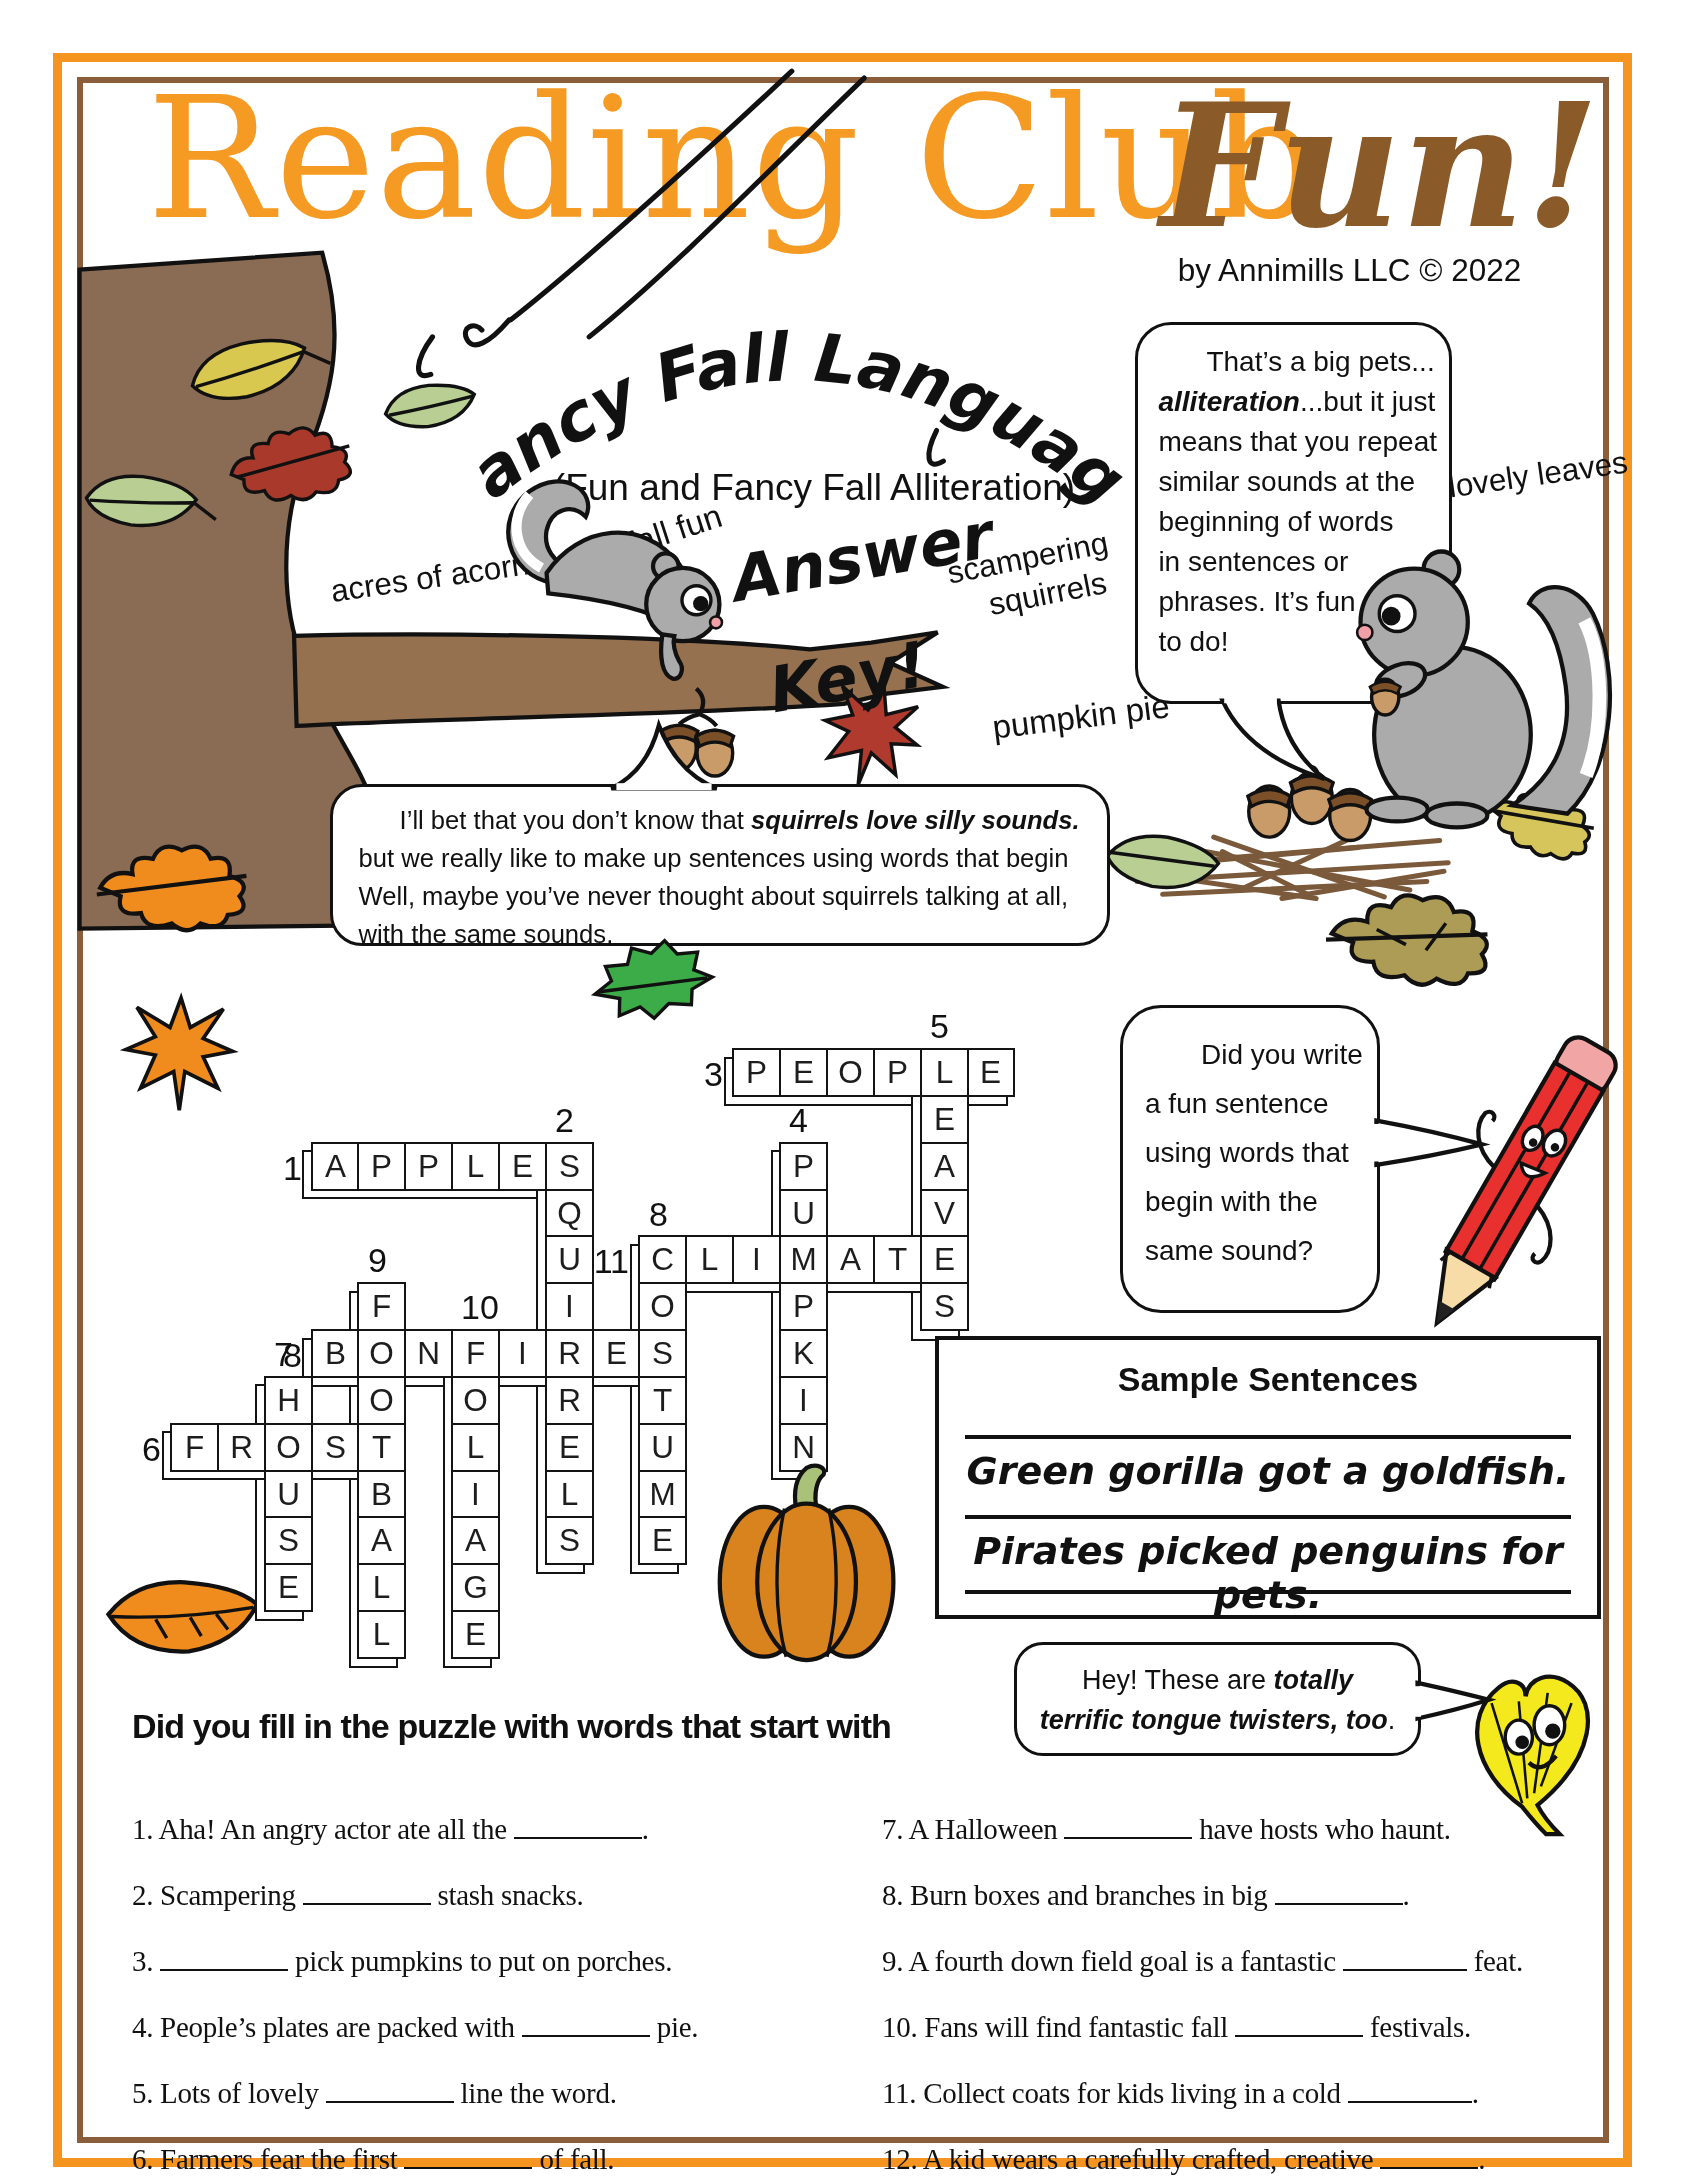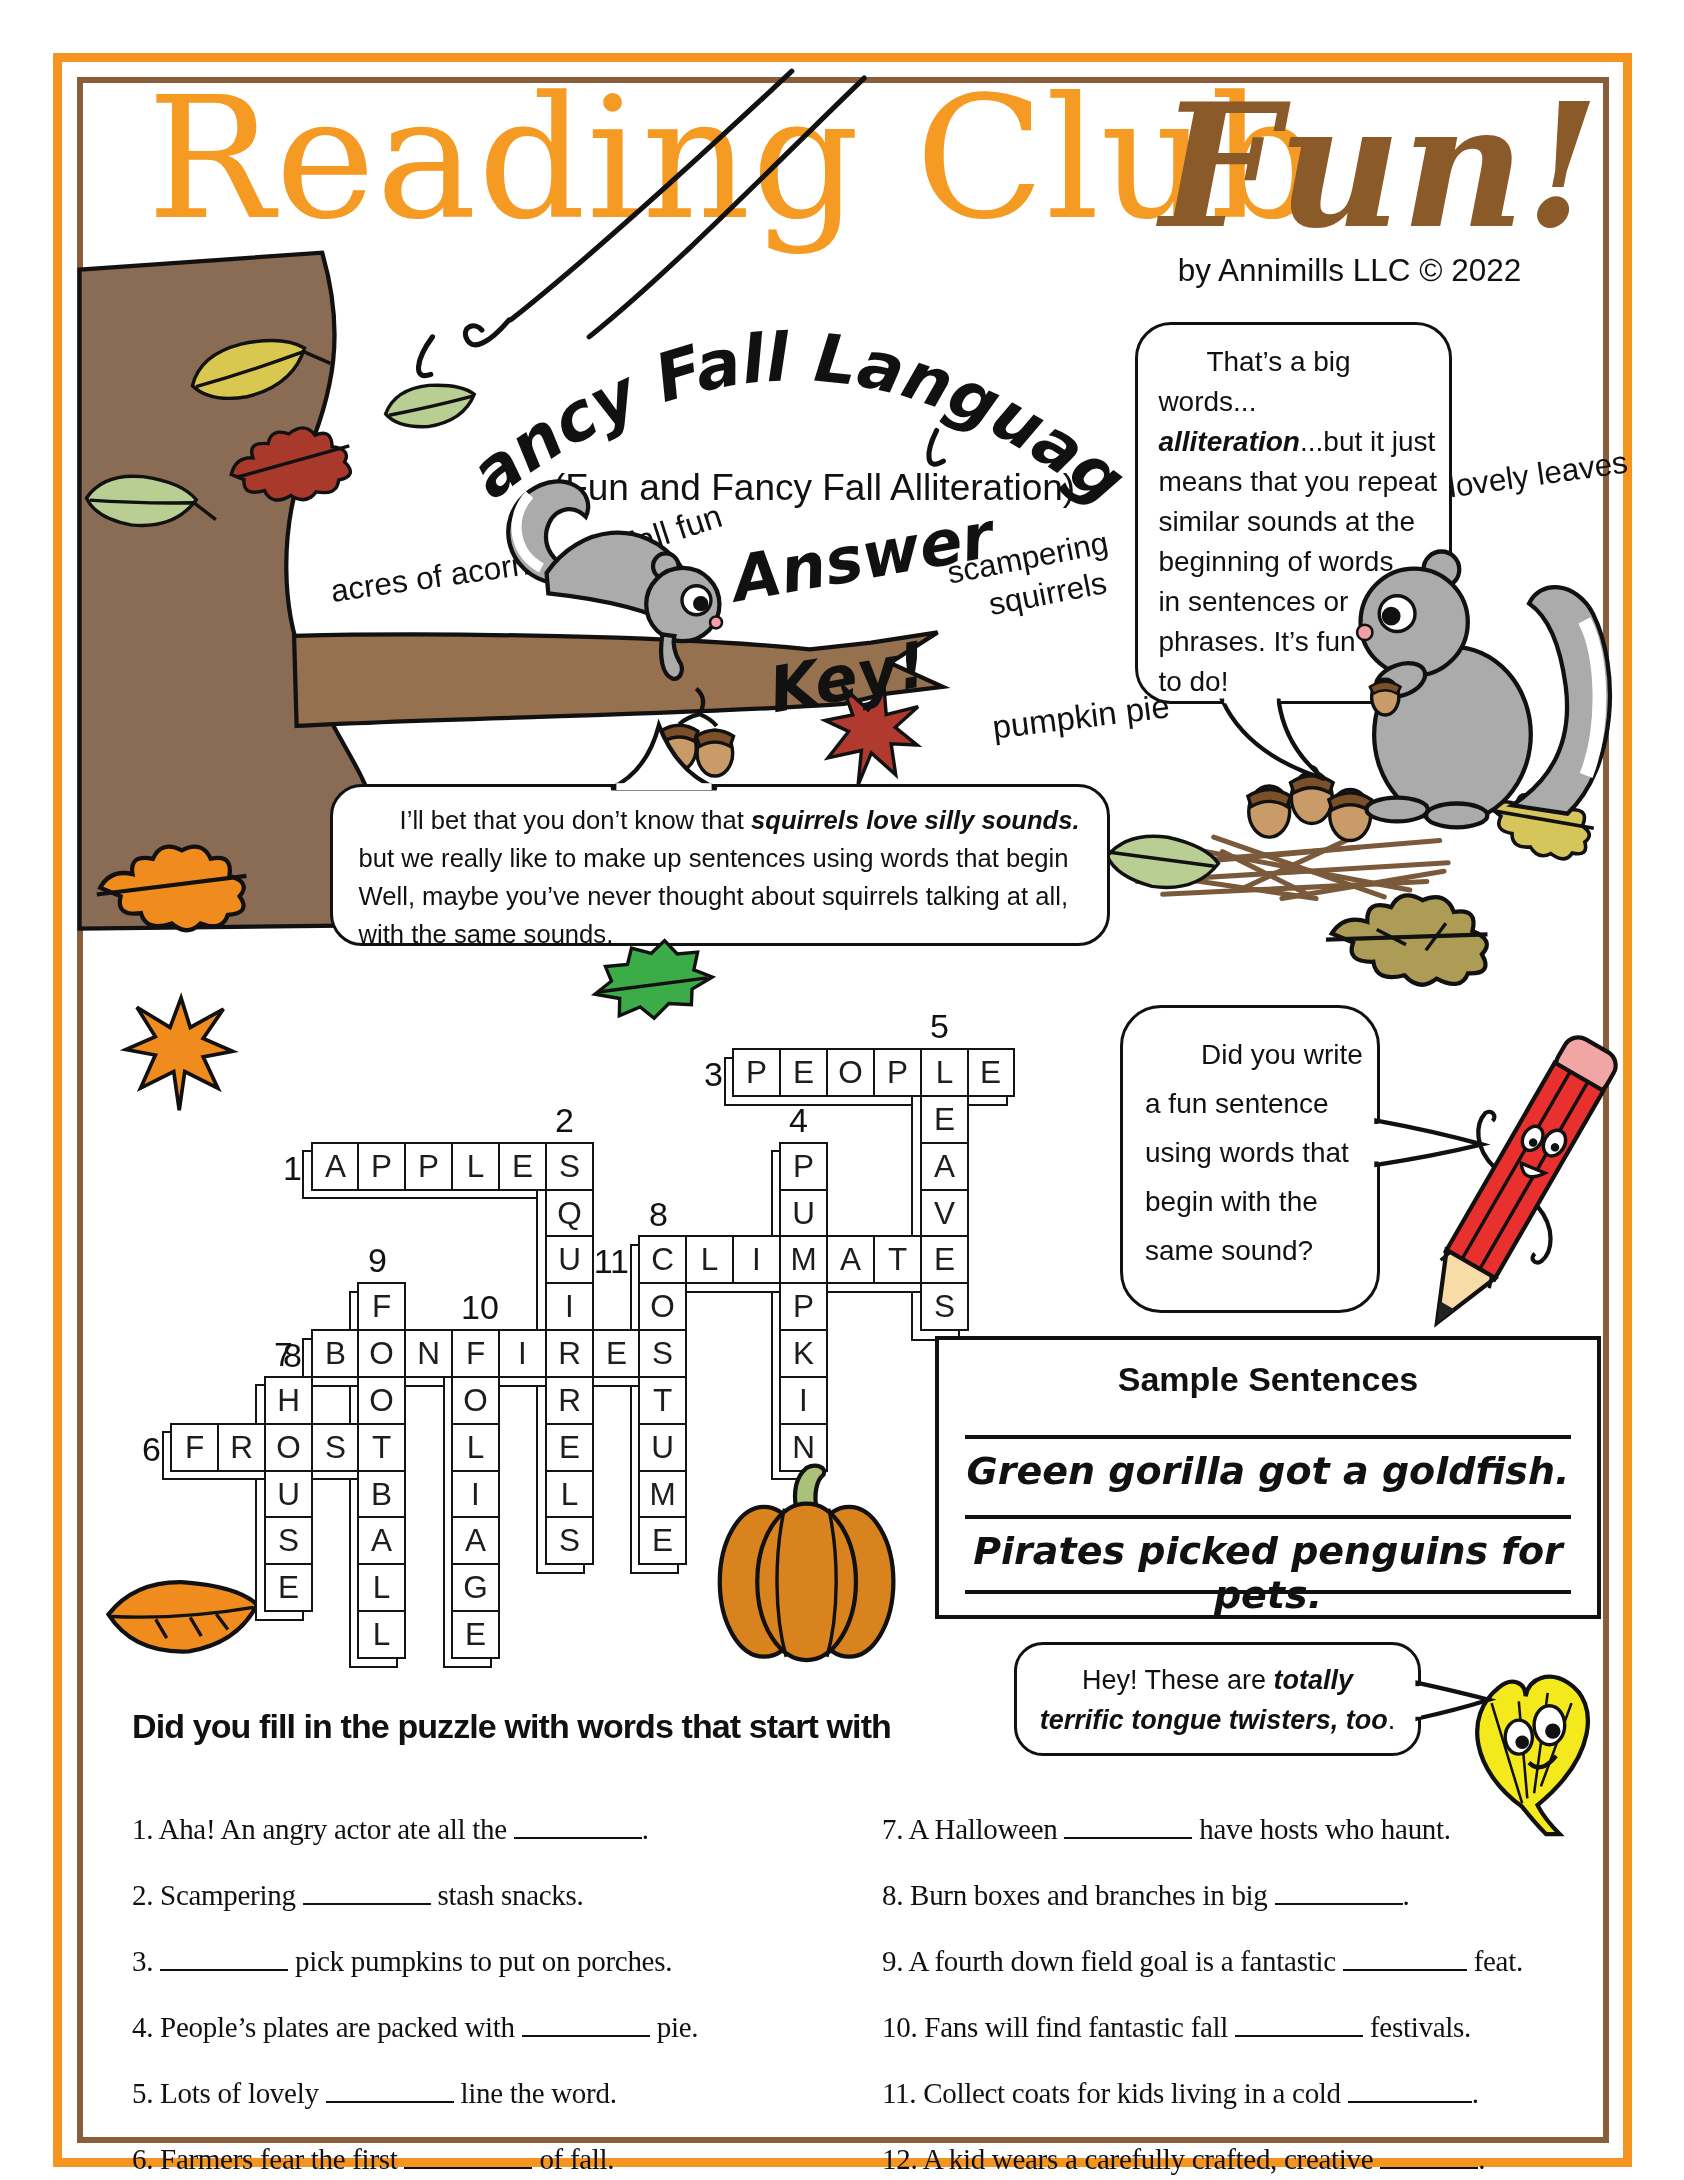--- a/index.html
+++ b/index.html
@@ -107,21 +107,21 @@
   <div class="abs float-phrase" style="left:330px;top:558px;transform:rotate(-8deg)">acres of acorns</div>
   <div class="abs float-phrase" style="left:626px;top:511px;transform:rotate(-18deg);font-size:33px">fall fun</div>
   <div class="abs float-phrase" style="left:950px;top:538px;transform:rotate(-11deg);text-align:center;line-height:39px">
     <div>scampering</div>
     <div style="padding-left:25.6px">squirrels</div>
   </div>
   <div class="abs float-phrase" style="left:992px;top:698px;transform:rotate(-7deg);font-size:33px">pumpkin pie</div>
   <div class="abs float-phrase" style="left:1448px;top:456px;transform:rotate(-8deg)">lovely leaves</div>
 
   <div class="abs bubble" style="left:1135px;top:322px;width:317px;height:382px;padding:17px 12px 0 20.4px;font-size:28px;line-height:40px">
-    <p style="text-indent:48px">That’s a big words...</p>
+    <p style="text-indent:48px">That’s a big pets...</p>
     <p><span class="bi">alliteration</span><span>...but it just</span></p>
     <p>means that you repeat</p>
     <p>similar sounds at the</p>
     <p>beginning of words</p>
     <p>in sentences or</p>
     <p>phrases. It’s fun</p>
     <p>to do!</p>
   </div>
   <svg class="abs" style="left:1197px;top:697px;z-index:6" width="170" height="94" viewBox="0 0 200 110">
     <path d="M30,4 Q60,68 150,96 Q104,60 96,4 Z" fill="#fff" stroke="#111" stroke-width="5"></path>

